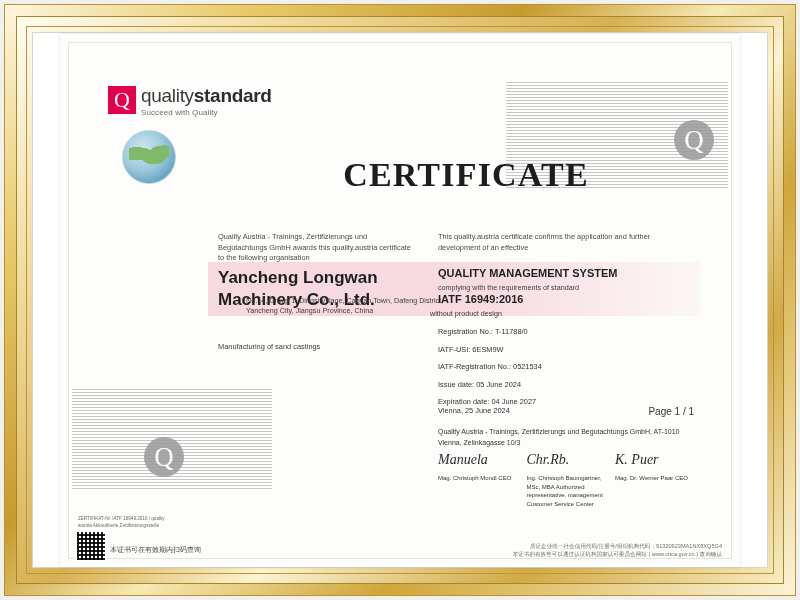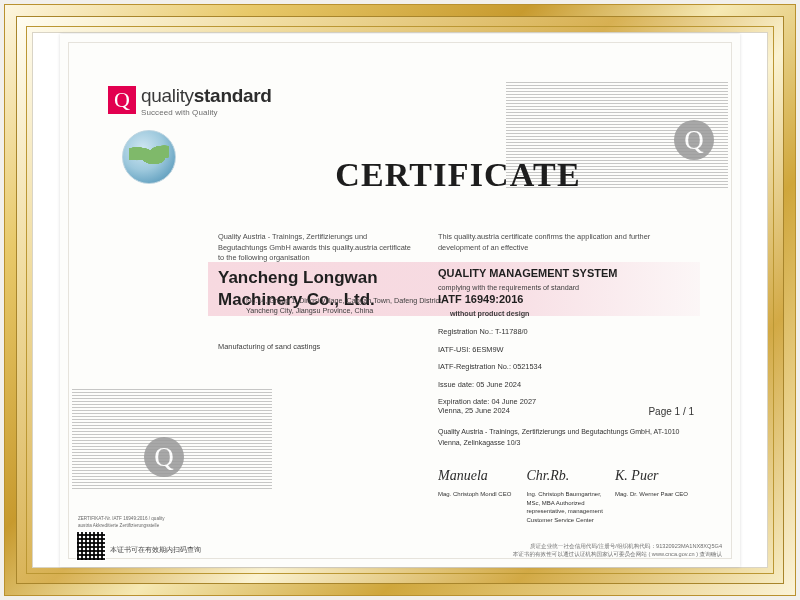--- a/index.html
+++ b/index.html
@@ -142,21 +142,21 @@
     font-size: 9px;
     font-weight: bold;
     color: #ffffff;
     text-shadow: 0 0 2px rgba(0,0,0,.4);
     letter-spacing: .5px;
   }
 
   
   .title {
     position: absolute;
-    left: 188px; top: 122px;
+    left: 196px; top: 122px;
     width: 420px;
     text-align: center;
     font-family: "Liberation Serif", serif;
     font-weight: bold;
     font-size: 34px;
     letter-spacing: 1.2px;
     color: #1d1d1d;
   }
 
   
@@ -211,24 +211,23 @@
   }
   .qms-std {
     position: absolute;
     left: 378px; top: 259px;
     font-size: 11px;
     font-weight: bold;
     color: #1f1f1f;
   }
   .qms-note {
     position: absolute;
-    left: 390px; top: 275px;
+    left: 370px; top: 275px;
     font-size: 7.2px;
     color: #3d3d3d;
-    font-weight: bold;
   }
 
   
   .scope {
     position: absolute;
     left: 158px; top: 308px;
     width: 200px;
     font-size: 7.4px;
     color: #3d3d3d;
   }
@@ -278,21 +277,20 @@
   }
   .sig { width: 78px; text-align: left; }
   .sig-script {
     height: 22px;
     font-family: "Liberation Serif", serif;
     font-style: italic;
     font-size: 14px;
     color: #2b2b2b;
     white-space: nowrap;
     overflow: hidden;
-    margin-top: 16px;
   }
   .sig-name { font-size: 6px; color: #333; line-height: 1.45; }
 
   
   .tinyprint {
     position: absolute;
     left: 18px; bottom: 38px;
     width: 96px;
     font-size: 4.6px;
     line-height: 1.4;

